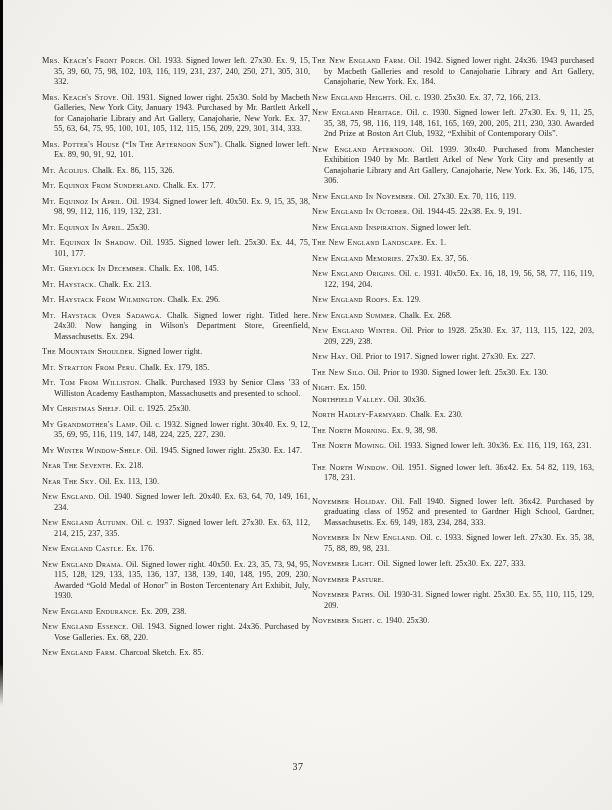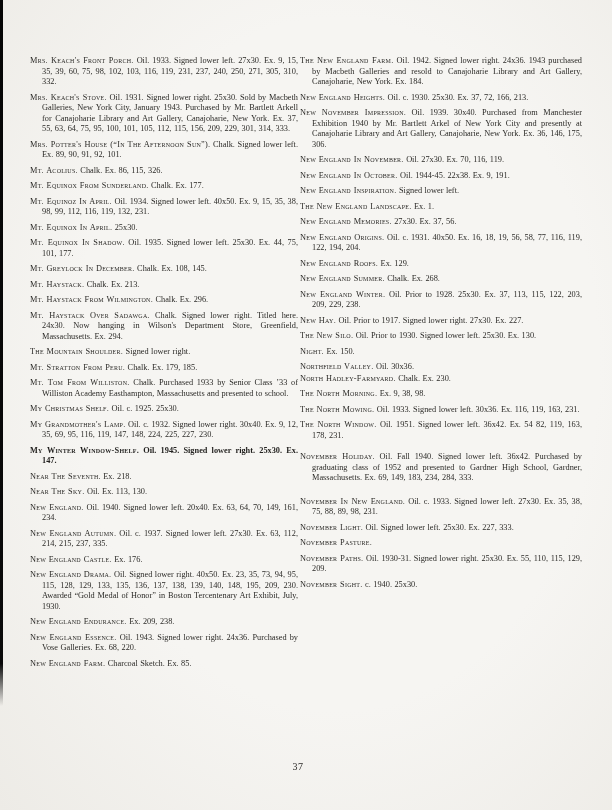--- a/index.html
+++ b/index.html
@@ -28,35 +28,36 @@
     width: 3px;
     height: 706px;
     background: linear-gradient(to bottom, #050505 0%, #0a0a0a 94%, rgba(10,10,10,0) 100%);
   }
   .column {
     position: absolute;
     top: 56px;
     font-size: 8.3px;
     line-height: 10.5px;
     text-align: justify;
+    margin-left: 12px;
   }
   .col-left  { left: 30px;  width: 268px; }
   .col-right { left: 300px; width: 282px; }
   .entry {
     padding-left: 12px;
     text-indent: -12px;
     margin-bottom: 5px;
     word-spacing: 0.4px;
   }
   .entry .title {
     font-variant: small-caps;
     letter-spacing: 0.25px;
   }
   .entry.bold {
-    font-weight: 700;
+    font-weight: 400;
     color: #201f1d;
   }
   
   .col-right .entry:nth-child(16) { margin-bottom: 1px; }   
   .col-right .entry:nth-child(20) { margin-bottom: 11px; font-family: Liberation Serif, serif; }  
   .col-right .entry:nth-child(21) { margin-bottom: 13px; }  
   .page-number {
     position: absolute;
     top: 761px;
     left: 282px;
@@ -97,21 +98,22 @@
       <div class="entry"><span class="title">New England Autumn.</span> <span>Oil. c. 1937. Signed lower left. 27x30. Ex. 63, 112, 214, 215, 237, 335.</span></div>
       <div class="entry"><span class="title">New England Castle.</span> <span>Ex. 176.</span></div>
       <div class="entry"><span class="title">New England Drama.</span> <span>Oil. Signed lower right. 40x50. Ex. 23, 35, 73, 94, 95, 115, 128, 129, 133, 135, 136, 137, 138, 139, 140, 148, 195, 209, 230. Awarded “Gold Medal of Honor” in Boston Tercentenary Art Exhibit, July, 1930.</span></div>
       <div class="entry"><span class="title">New England Endurance.</span> <span>Ex. 209, 238.</span></div>
       <div class="entry"><span class="title">New England Essence.</span> <span>Oil. 1943. Signed lower right. 24x36. Purchased by Vose Galleries. Ex. 68, 220.</span></div>
       <div class="entry"><span class="title">New England Farm.</span> <span>Charcoal Sketch. Ex. 85.</span></div>
     </div>
   <div class="column col-right" id="col-right">
       <div class="entry"><span class="title">The New England Farm.</span> <span>Oil. 1942. Signed lower right. 24x36. 1943 purchased by Macbeth Galleries and resold to Canajoharie Library and Art Gallery, Canajoharie, New York. Ex. 184.</span></div>
       <div class="entry"><span class="title">New England Heights.</span> <span>Oil. c. 1930. 25x30. Ex. 37, 72, 166, 213.</span></div>
-      <div class="entry"><span class="title">New November Impression.</span> <span>Oil. 1939. 30x40. Purchased from Manchester Exhibition 1940 by Mr. Bartlett Arkel of New York City and presently at Canajoharie Library and Art Gallery, Canajoharie, New York. Ex. 36, 146, 175, 306.</span></div>
+      <div class="entry"><span class="title">New England Heritage.</span> <span>Oil. c. 1930. Signed lower left. 27x30. Ex. 9, 11, 25, 35, 38, 75, 98, 116, 119, 148, 161, 165, 169, 200, 205, 211, 230, 330. Awarded 2nd Prize at Boston Art Club, 1932, “Exhibit of Contemporary Oils”.</span></div>
+      <div class="entry"><span class="title">New England Afternoon.</span> <span>Oil. 1939. 30x40. Purchased from Manchester Exhibition 1940 by Mr. Bartlett Arkel of New York City and presently at Canajoharie Library and Art Gallery, Canajoharie, New York. Ex. 36, 146, 175, 306.</span></div>
       <div class="entry"><span class="title">New England In November.</span> <span>Oil. 27x30. Ex. 70, 116, 119.</span></div>
       <div class="entry"><span class="title">New England In October.</span> <span>Oil. 1944-45. 22x38. Ex. 9, 191.</span></div>
       <div class="entry"><span class="title">New England Inspiration.</span> <span>Signed lower left.</span></div>
       <div class="entry"><span class="title">The New England Landscape.</span> <span>Ex. 1.</span></div>
       <div class="entry"><span class="title">New England Memories.</span> <span>27x30. Ex. 37, 56.</span></div>
       <div class="entry"><span class="title">New England Origins.</span> <span>Oil. c. 1931. 40x50. Ex. 16, 18, 19, 56, 58, 77, 116, 119, 122, 194, 204.</span></div>
       <div class="entry"><span class="title">New England Roofs.</span> <span>Ex. 129.</span></div>
       <div class="entry"><span class="title">New England Summer.</span> <span>Chalk. Ex. 268.</span></div>
       <div class="entry"><span class="title">New England Winter.</span> <span>Oil. Prior to 1928. 25x30. Ex. 37, 113, 115, 122, 203, 209, 229, 238.</span></div>
       <div class="entry"><span class="title">New Hay.</span> <span>Oil. Prior to 1917. Signed lower right. 27x30. Ex. 227.</span></div>

